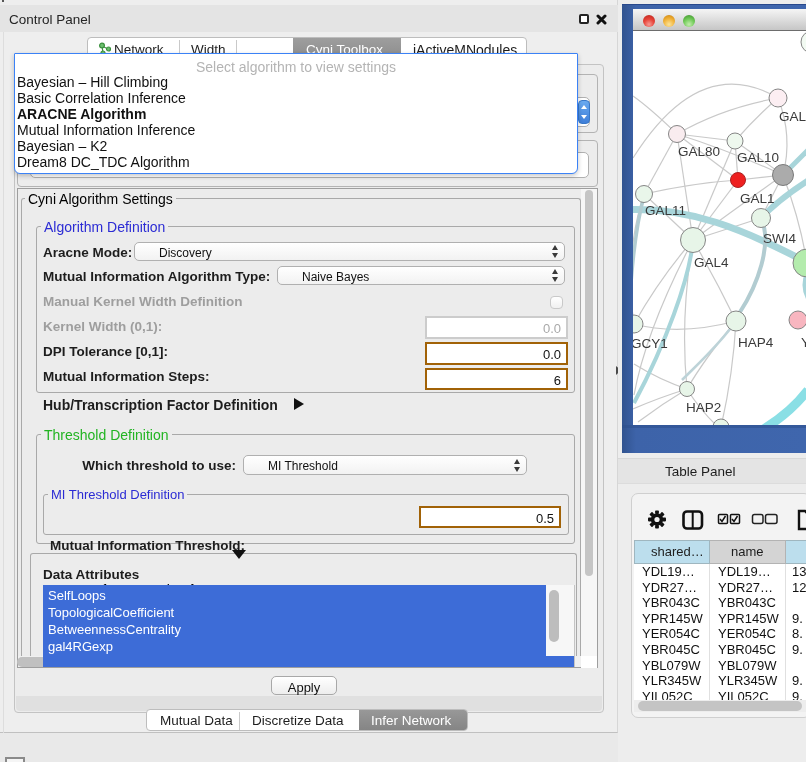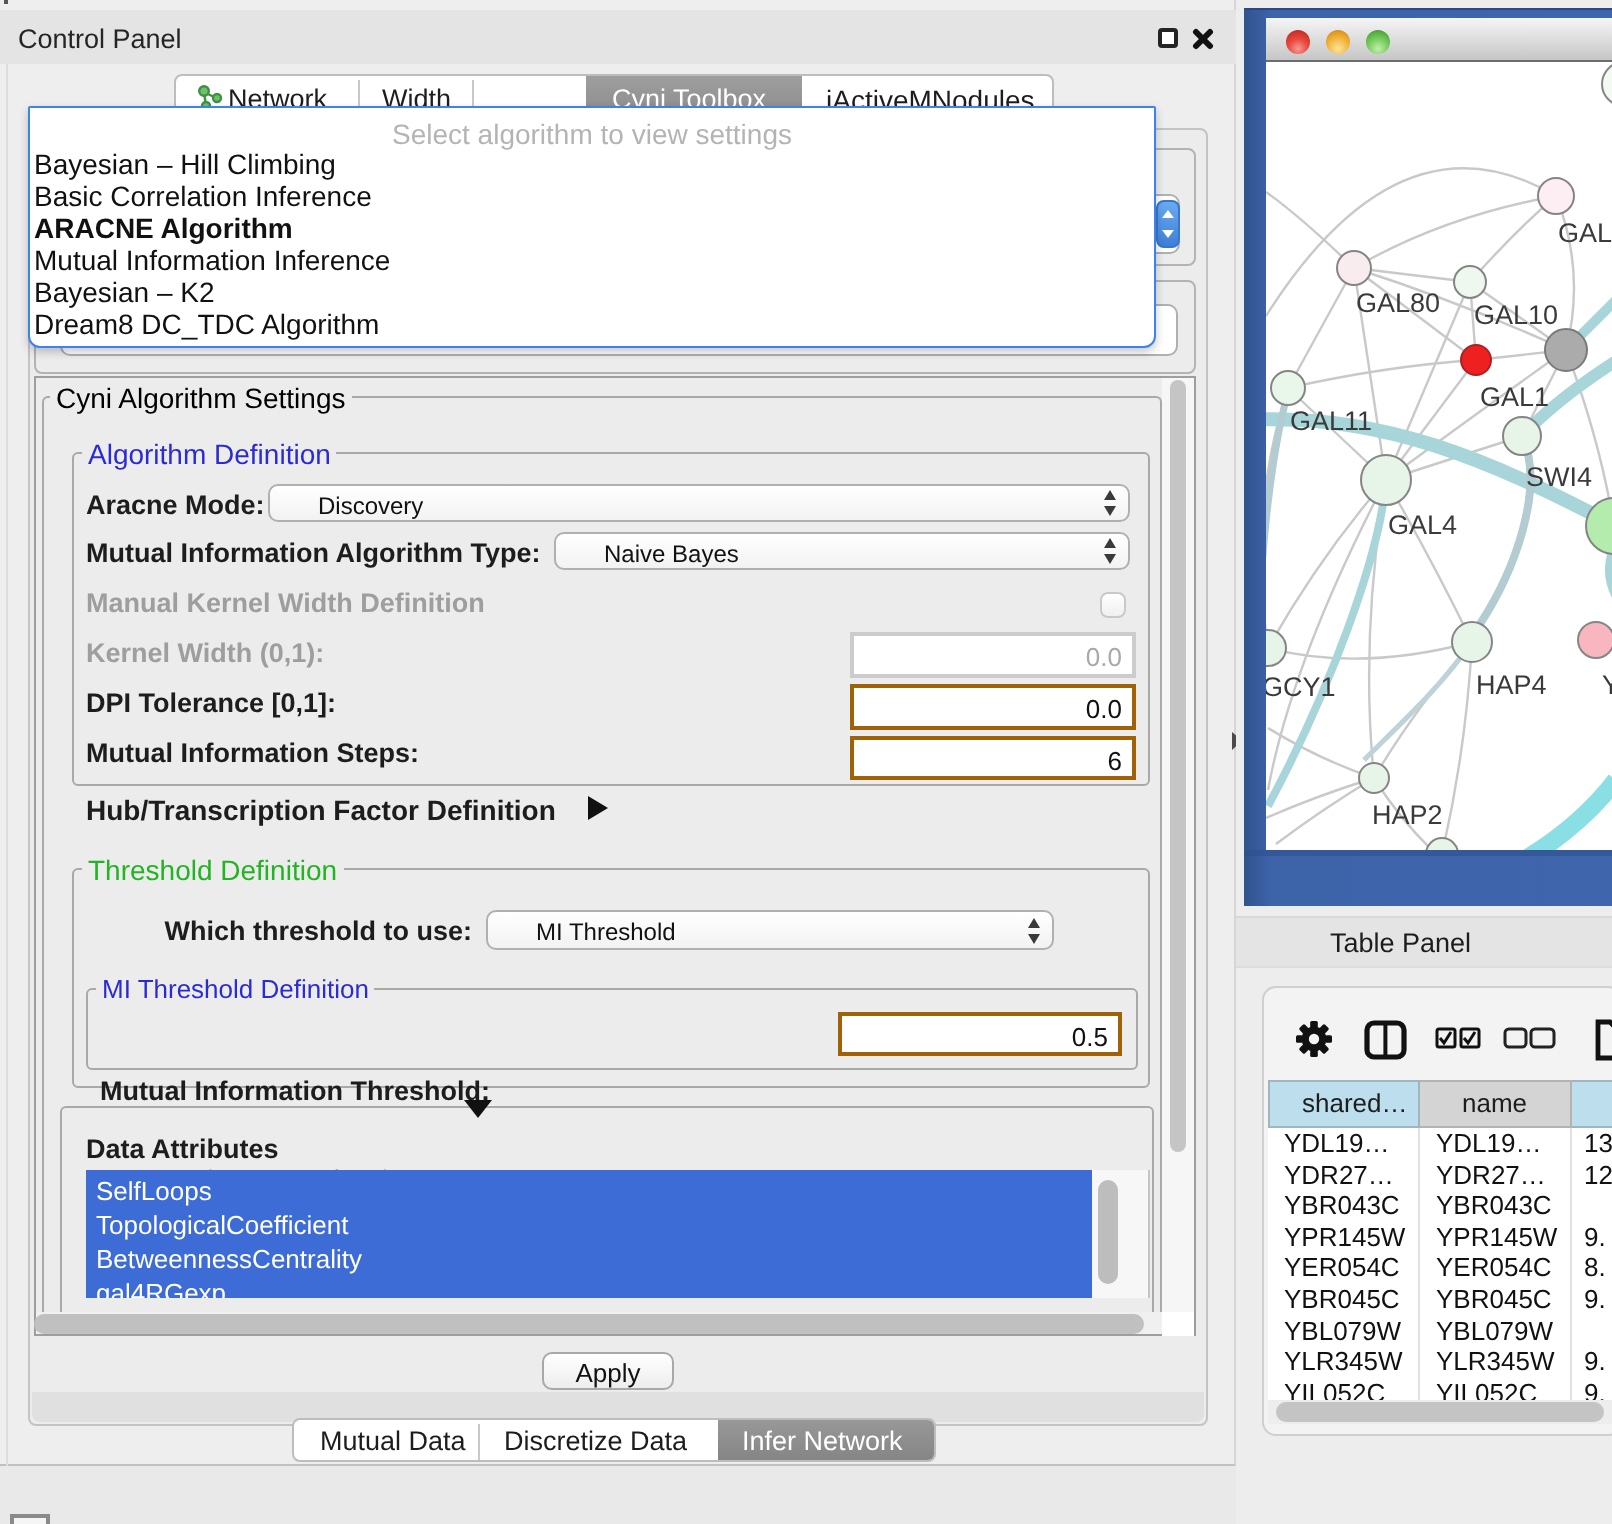--- a/index.html
+++ b/index.html
@@ -140,21 +140,21 @@
   <div class="field" style="left:419px;top:506px;width:142px;height:22px;">0.5</div>
 
   <div class="abs" style="left:30px;top:553px;width:547px;height:103px;border:1px solid #a9a9a9;
        border-bottom:none;border-radius:3px 3px 0 0;box-sizing:border-box;"></div>
   <div class="glab" style="left:44px;top:546px;font-size:14px;margin-top:36px;">Sources for Network Inference</div>
   <div class="abs" style="left:232px;top:550px;width:0;height:0;border-left:7.5px solid transparent;
        border-right:7.5px solid transparent;border-top:9px solid #111;"></div>
 
   <div class="lbl b" style="left:43px;top:567px;">Data Attributes</div>
 
-  <div class="abs" style="left:43px;top:585px;width:531px;height:64px;background:#3d6cd7;overflow:hidden;border-right:1px solid #c4c4c4;">
+  <div class="abs" style="left:43px;top:585px;width:531px;height:82px;background:#3d6cd7;overflow:hidden;border-right:1px solid #c4c4c4;">
     <div style="position:absolute;left:5px;top:2px;font-size:13px;color:#fff;line-height:17px;">
       SelfLoops<br>TopologicalCoefficient<br>BetweennessCentrality<br>gal4RGexp
     </div>
     <div class="abs" style="left:503px;top:0;width:28px;height:71px;background:#f7f7f7;"></div>
     <div class="abs" style="left:506px;top:5px;width:10px;height:52px;background:#bdbdbd;border-radius:5px;"></div>
   </div>
 
   <div class="abs" style="left:271px;top:676px;width:66px;height:19px;background:linear-gradient(#ffffff,#ededed);
        border:1px solid #a8a8a8;border-radius:5px;box-sizing:border-box;text-align:center;">
     <span style="font-size:13px;color:#111;position:relative;top:1px;">Apply</span></div>

